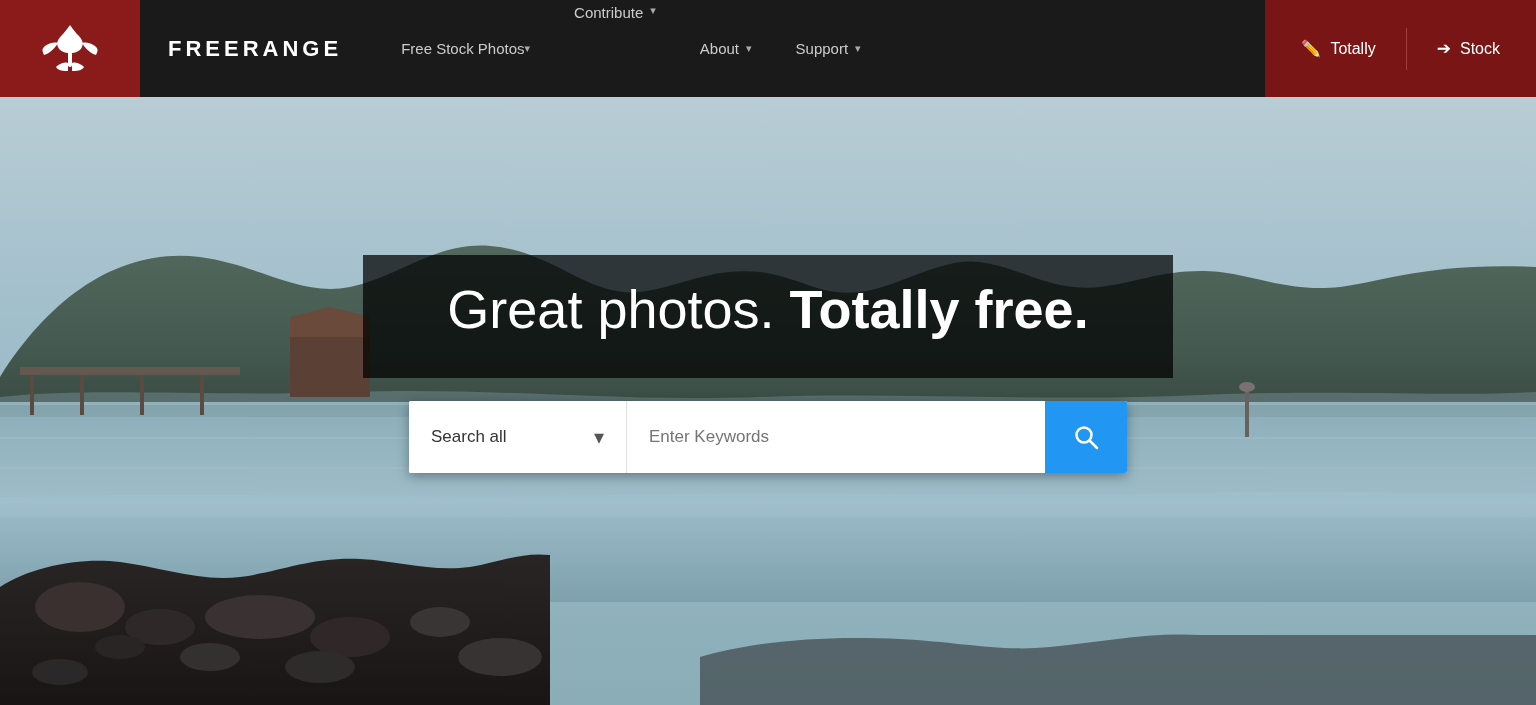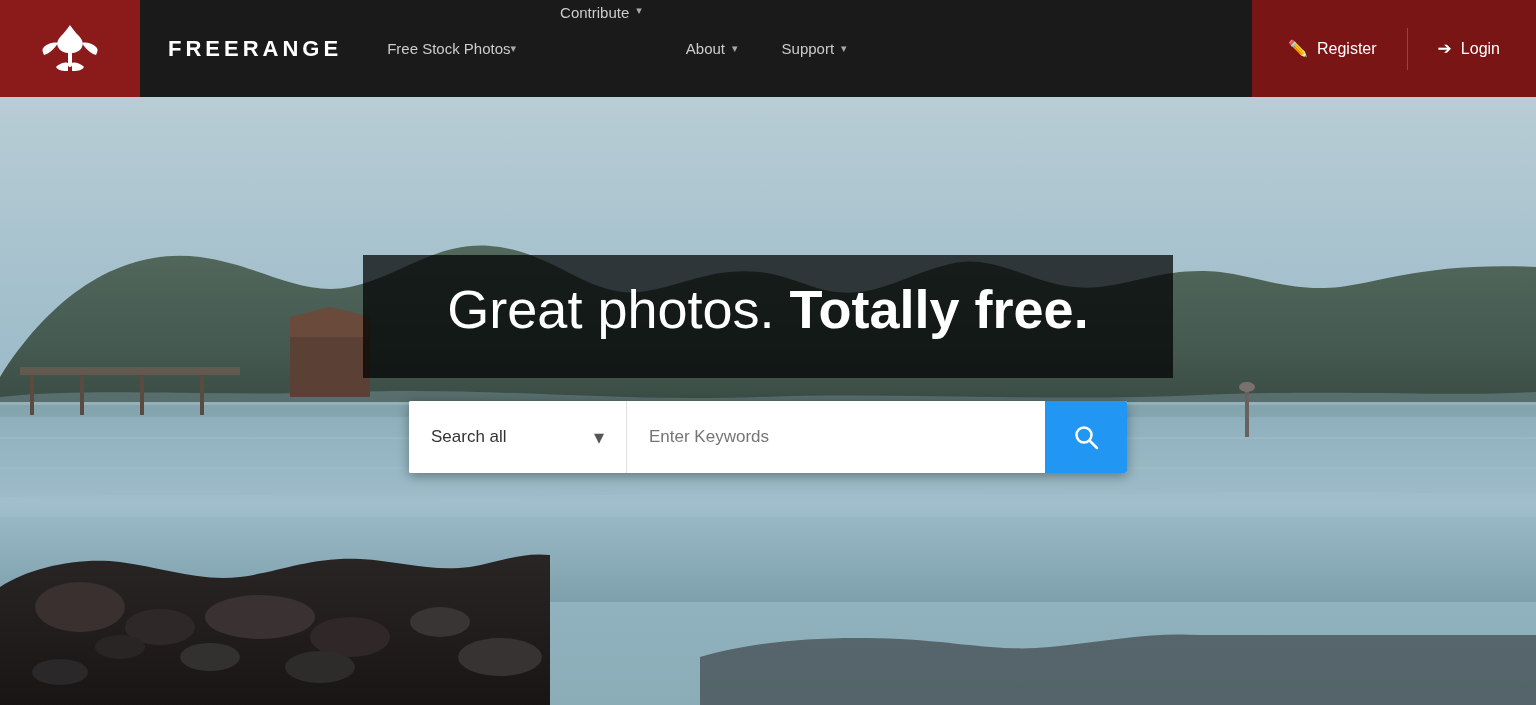--- a/index.html
+++ b/index.html
@@ -19,21 +19,21 @@
       <path d="M8 26 C8 26 14 20 22 22 C18 28 14 32 8 34 C6 30 6 28 8 26Z" fill="white"></path>
       <path d="M60 26 C60 26 54 20 46 22 C50 28 54 32 60 34 C62 30 62 28 60 26Z" fill="white"></path>
 
       <rect x="32" y="30" width="4" height="16" rx="2" fill="white"></rect>
 
       <path d="M20 46 C20 46 26 40 32 42 L32 50 C28 50 22 50 20 46Z" fill="white"></path>
       <path d="M48 46 C48 46 42 40 36 42 L36 50 C40 50 46 50 48 46Z" fill="white"></path>
     </svg>
   </div>
 
-  <span style="color:#ffffff;font-size:22px;font-weight:700;letter-spacing:4px;text-transform:uppercase;margin-left:28px;margin-right:23px;white-space:nowrap;cursor:pointer;">FREERANGE</span>
+  <span style="color:#ffffff;font-size:22px;font-weight:700;letter-spacing:4px;text-transform:uppercase;margin-left:28px;margin-right:37px;white-space:nowrap;cursor:pointer;">FREERANGE</span>
 
   <div style="display:flex;align-items:center;flex:1;">
     <div style="display:flex;align-items:center;color:#cccccc;font-size:15px;cursor:pointer;padding:0 22px;height:97px;white-space:nowrap;">
       <span>Free Stock Photos</span>
       <span style="font-size:11px;color:#aaa;">▾</span>
     </div>
     <div style="display:flex;color:#cccccc;font-size:15px;cursor:pointer;padding:4px 22px;height:97px;gap:7px;white-space:nowrap;">
       <span>Contribute</span>
       <span style="font-size:11px;color:#aaa;">▾</span>
     </div>
@@ -43,26 +43,26 @@
     </div>
     <div style="display:flex;align-items:center;color:#cccccc;font-size:15px;cursor:pointer;padding:13px 22px;height:97px;gap:7px;white-space:nowrap;">
       <span>Support</span>
       <span style="font-size:11px;color:#aaa;">▾</span>
     </div>
   </div>
 
   <div style="display:flex;align-items:center;background:#7a1515;height:97px;padding:0 6px;">
     <div style="display:flex;align-items:center;gap:9px;color:#fff;font-size:16px;cursor:pointer;padding:0 30px;height:97px;white-space:nowrap;">
       <span style="font-size:16px;">✏️</span>
-      <span>Register</span>
+      <span>Totally</span>
     </div>
     <div style="width:1px;height:42px;background:#a04040;"></div>
     <div style="display:flex;align-items:center;gap:9px;color:#fff;font-size:16px;cursor:pointer;padding:0 30px;height:97px;white-space:nowrap;">
       <span style="font-size:17px;">➔</span>
-      <span>Login</span>
+      <span>Stock</span>
     </div>
   </div>
 </nav>
 
 <div style="position:relative;width:1536px;height:608px;overflow:hidden;">
 
   <svg width="1536" height="608" viewBox="0 0 1536 608" xmlns="http://www.w3.org/2000/svg" style="position:absolute;top:0;left:0;">
     <defs>
       <linearGradient id="skyGrad" x1="0" y1="0" x2="0" y2="1">
         <stop offset="0%" stop-color="#b8cdd5"></stop>

